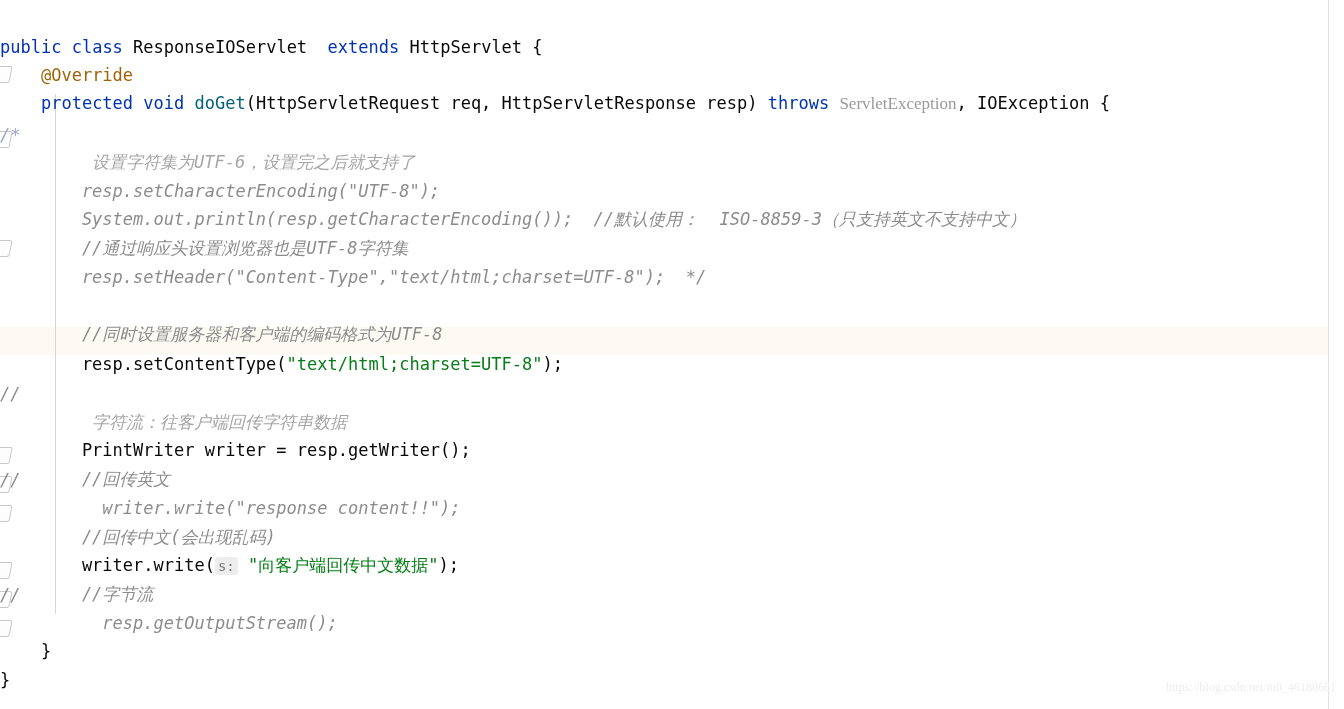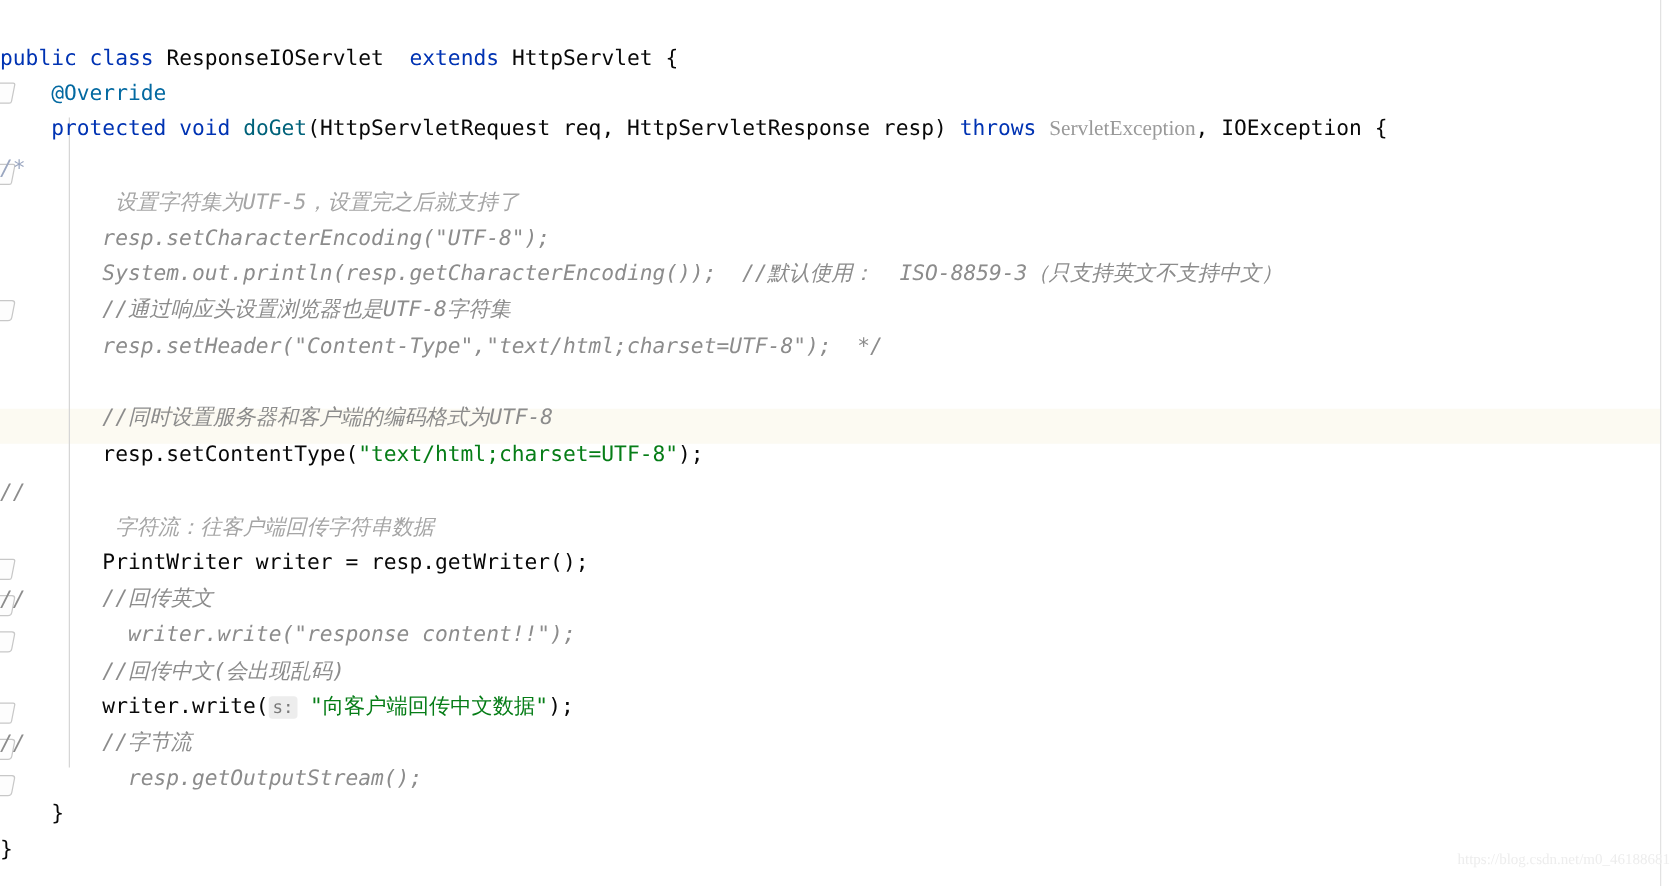--- a/index.html
+++ b/index.html
@@ -103,21 +103,21 @@
     line-height: 28px;
     white-space: pre;
     font-size: 17px;
     letter-spacing: 0px;
     color: #080808;
   }
 
   
   .kw      { color: #0033b3; }
   .type    { color: #080808; }
-  .anno    { color: #0369a1; }
+  .anno    { color: #a16207; }
   .meth    { color: #00627a; }
   .str     { color: #067d17; }
   .dim     { color: #999999; font-family: Liberation Serif, serif; }
   .plain   { color: #080808; }
   .cmt     { color: #8c8c8c; font-style: italic; }
   .cmt-lt  { color: #a5a5a5; font-style: italic; }
 
   .param-hint {
     background: #ededed;
     color: #7a7a7a;
@@ -164,21 +164,21 @@
       <div class="fold-marker collapsed" style="top: 591px;"></div>
       <div class="gutter-text" style="top: 585px;">//</div>
       <div class="fold-marker collapsed" style="top: 620px;"></div>
     </div>
 
   <div class="code-layer" id="code-layer">
       <div class="line" style="top: 10px;"><span class="kw">public</span><span class="plain"> </span><span class="kw">class</span><span class="plain"> </span><span class="type">ResponseIOServlet</span><span class="plain">  </span><span class="kw">extends</span><span class="plain"> </span><span class="type">HttpServlet</span><span class="plain"> {</span></div>
       <div class="line" style="top: 38px;"><span class="plain">    </span><span class="anno">@Override</span></div>
       <div class="line" style="top: 66px;"><span class="plain">    </span><span class="kw">protected</span><span class="plain"> </span><span class="kw">void</span><span class="plain"> </span><span class="meth">doGet</span><span class="plain">(HttpServletRequest req, HttpServletResponse resp) </span><span class="kw">throws</span><span class="plain"> </span><span class="dim">ServletException</span><span class="plain">, IOException {</span></div>
       <div class="line" style="top: 94px;"></div>
-      <div class="line" style="top: 125px;"><span class="cmt-lt">         设置字符集为UTF-5，设置完之后就支持了</span></div>
+      <div class="line" style="top: 125px;"><span class="cmt-lt">         设置字符集为UTF-6，设置完之后就支持了</span></div>
       <div class="line" style="top: 154px;"><span class="cmt">        resp.setCharacterEncoding("UTF-8");</span></div>
       <div class="line" style="top: 182px;"><span class="cmt">        System.out.println(resp.getCharacterEncoding());  //默认使用：  ISO-8859-3（只支持英文不支持中文）</span></div>
       <div class="line" style="top: 211px;"><span class="cmt">        //通过响应头设置浏览器也是UTF-8字符集</span></div>
       <div class="line" style="top: 240px;"><span class="cmt">        resp.setHeader("Content-Type","text/html;charset=UTF-8");  */</span></div>
       <div class="line" style="top: 268px;"></div>
       <div class="line" style="top: 297px;"><span class="cmt">        //同时设置服务器和客户端的编码格式为UTF-8</span></div>
       <div class="line" style="top: 327px;"><span class="plain">        resp.setContentType(</span><span class="str">"text/html;charset=UTF-8"</span><span class="plain">);</span></div>
       <div class="line" style="top: 355px;"></div>
       <div class="line" style="top: 385px;"><span class="cmt-lt">         字符流：往客户端回传字符串数据</span></div>
       <div class="line" style="top: 413px;"><span class="plain">        PrintWriter writer = resp.getWriter();</span></div>

